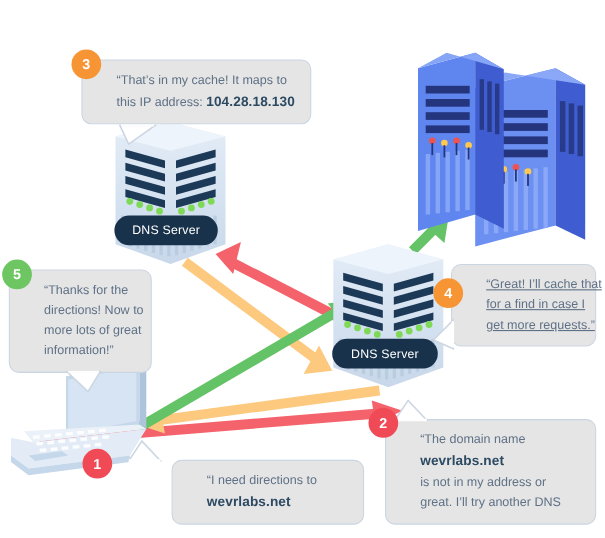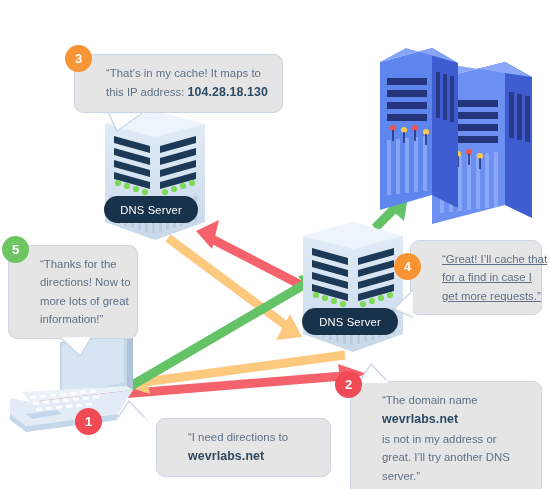--- a/index.html
+++ b/index.html
@@ -351,21 +351,20 @@
     <path d="M19,1 L19,27 L1,19 Z" fill="#ffffff" stroke="#ccd6e2" stroke-width="1.4"></path>
     <path d="M17.6,2 L19.8,2 L19.8,26 L17.6,26 Z" fill="#ffffff"></path>
   </svg>
   <div class="badge" style="left:394px; top:253px; background:#f79433;">4</div>
 
   <div class="bubble" style="left:350px; top:381px; width:192px;">
     <span class="ln">“The domain name</span>
     <span class="ln"><b>wevrlabs.net</b></span>
     <span class="ln">is not in my address or</span>
     <span class="ln">great. I’ll try another DNS</span>
-    <span class="ln">server.”</span>
   </div>
   <svg class="tail-shape" style="left:357px; top:363px; width:32px; height:20px;" viewBox="0 0 32 20">
     <path d="M2,19 L14,1 L31,19 Z" fill="#ffffff" stroke="#ccd6e2" stroke-width="1.4"></path>
     <path d="M2,17.6 L31,17.6 L31,20 L2,20 Z" fill="#ffffff"></path>
   </svg>
   <div class="badge" style="left:335px; top:371px; background:#f04a56;">2</div>
 
   <div class="bubble" style="left:108px; top:418px; width:175px;margin-left:48px;">
     <span class="ln">“I need directions to</span>
     <span class="ln"><b>wevrlabs.net</b></span>

